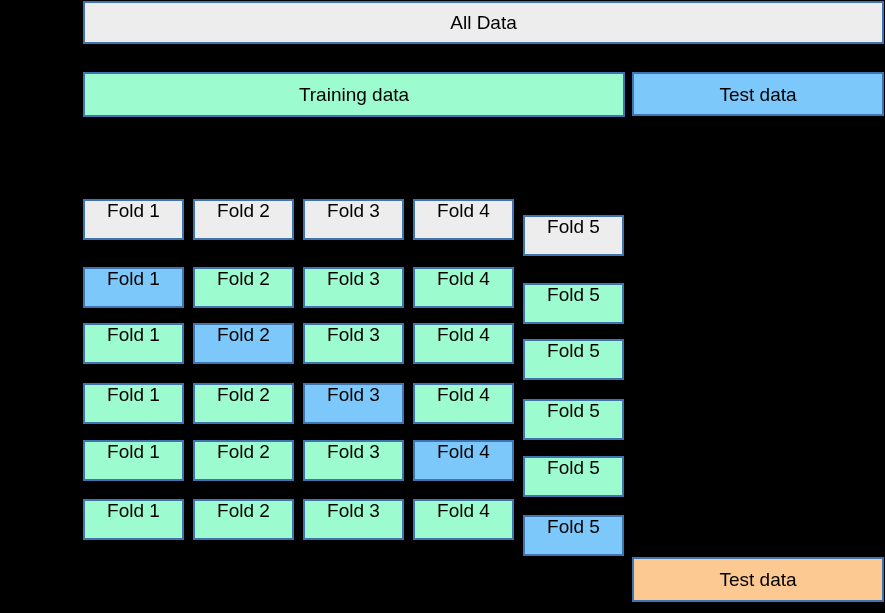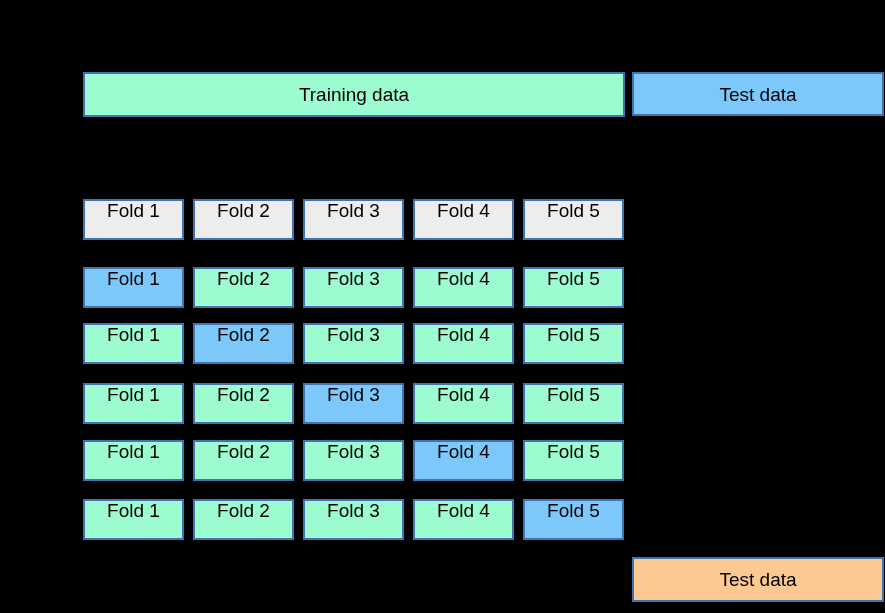--- a/index.html
+++ b/index.html
@@ -48,30 +48,33 @@
     width: 101px;
     height: 41px;
     margin-right: 9px;
     border: 2px solid var(--border, #3e74b0);
     display: flex;
     align-items: flex-start;
     justify-content: center;
     font-size: 19px;
     line-height: 1;
   }
-  .fold-cell:last-child { margin-right: 0; }
+  .fold-cell:last-child { margin-right: 0; margin-top: 16px; }
   .fold-cell.plain      { background: var(--gray,  #ededee); }
   .fold-cell.train      { background: var(--green, #9cfccf); }
   .fold-cell.validation { background: var(--blue,  #7dc8fb); }
 </style>
 </head>
 <body>
 
 <div class="canvas" style="--bg: #000000; --border: #3e74b0; --gray: #ededee; --green: #9cfccf; --blue: #7dc8fb; --orange: #fcc993; --text: #000000;">
 
+  <div class="bar all-data">
+    <span>All Data</span>
+  </div>
 
   <div class="bar training">
     <span>Training data</span>
   </div>
 
   <div class="bar test-top">
     <span>Test data</span>
   </div>
 
   <div id="fold-grid">

